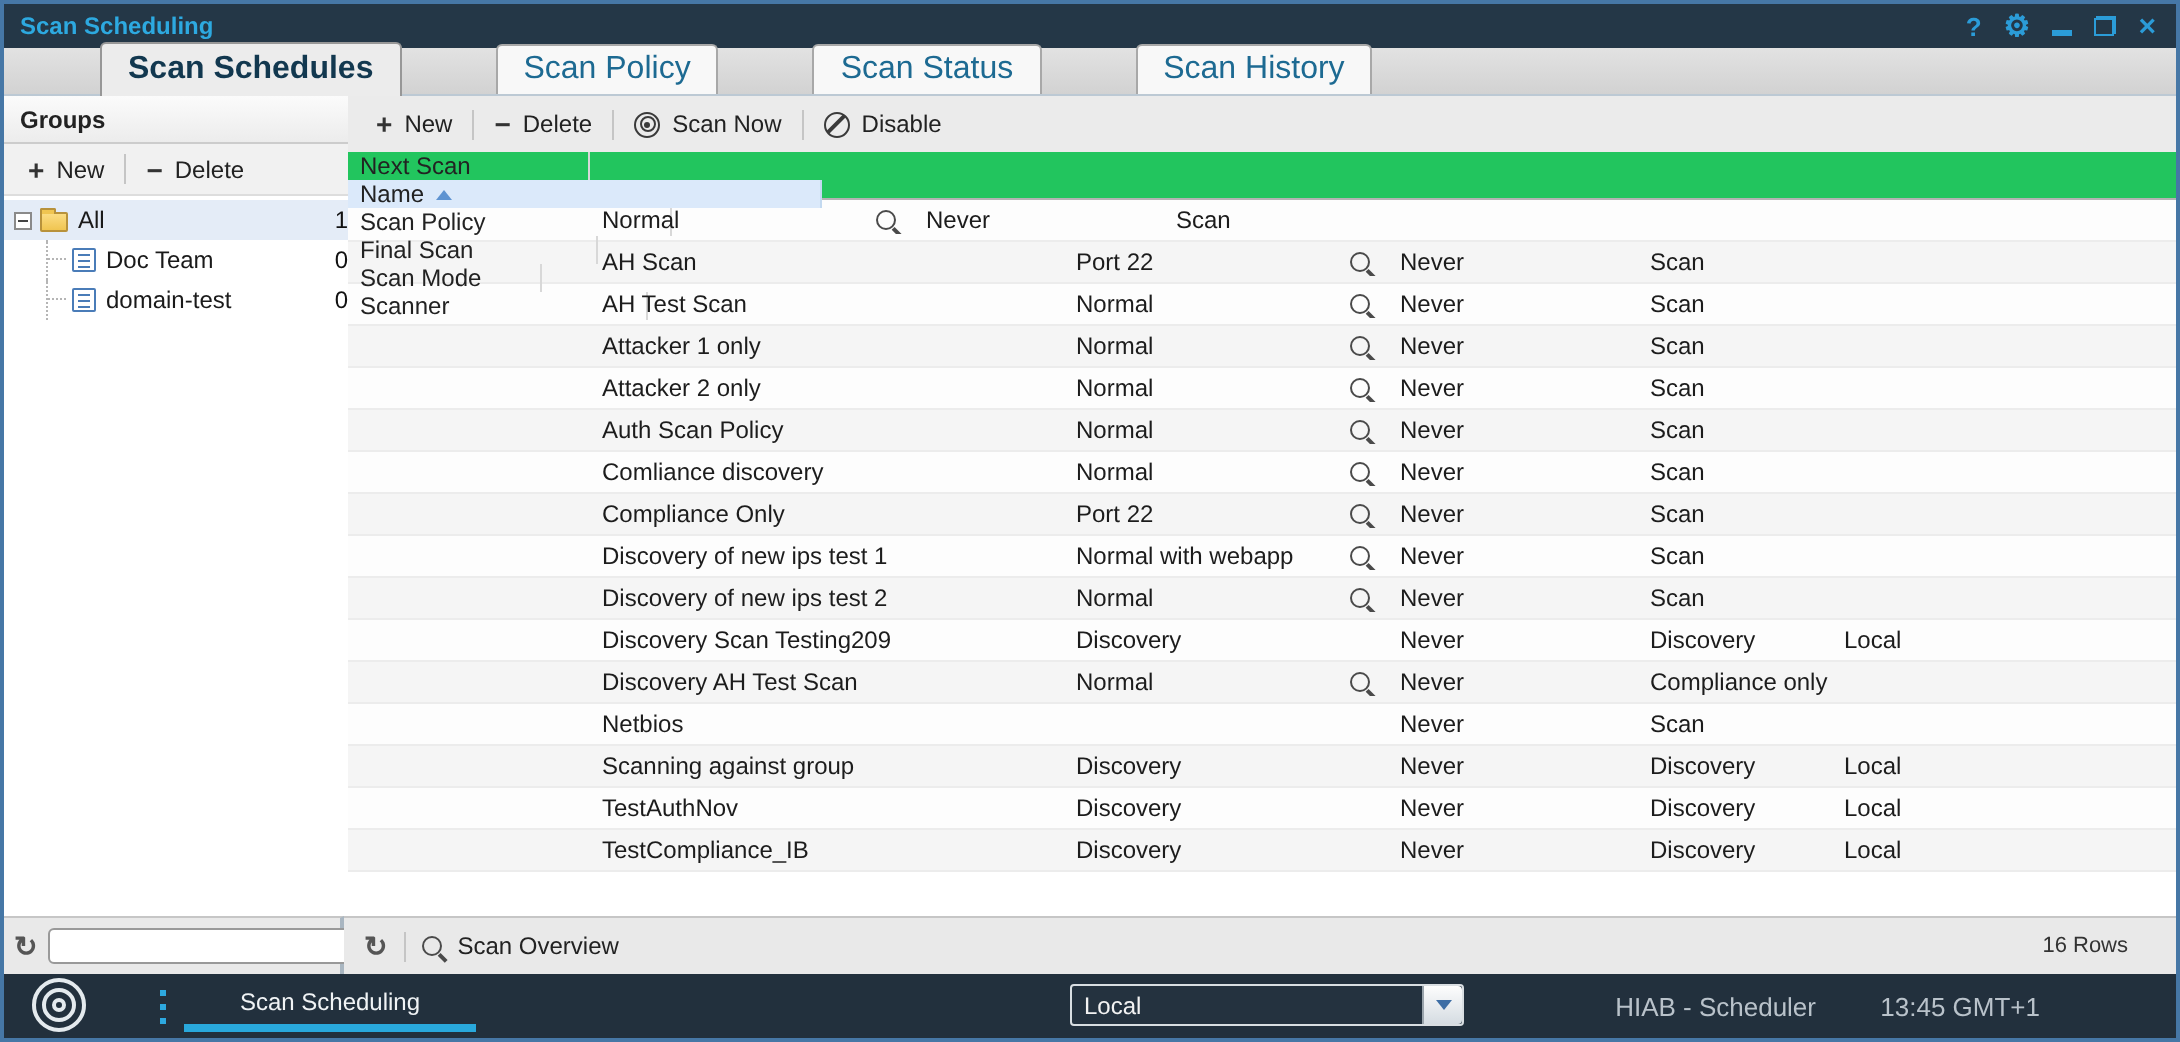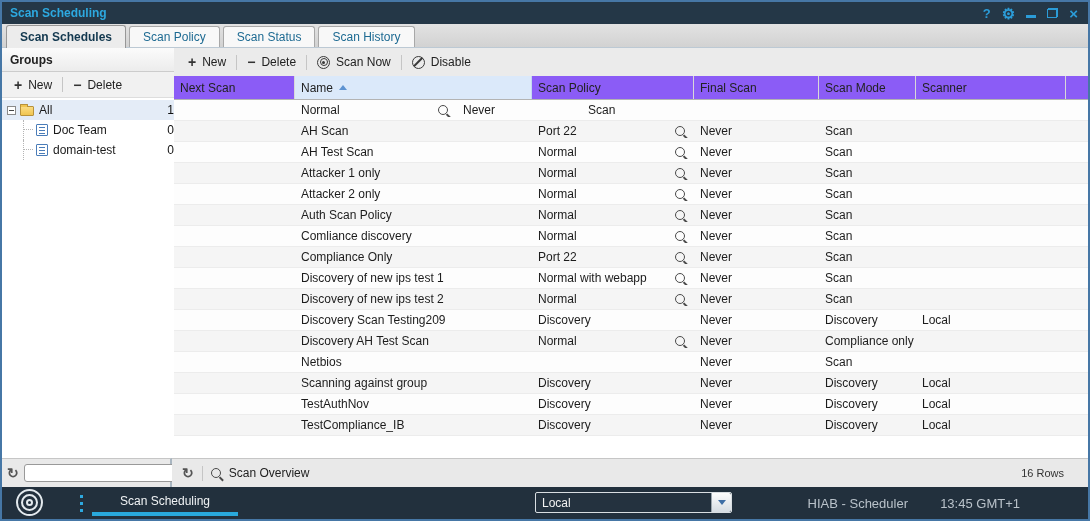--- a/index.html
+++ b/index.html
@@ -20,23 +20,23 @@
   .ic-restore { position:relative; width:11px; height:10px; }
   .ic-restore::before { content:""; position:absolute; right:0; top:0; width:8px; height:7px; border:1.5px solid #2b9cd8; }
   .ic-restore::after  { content:""; position:absolute; left:0; bottom:0; width:8px; height:7px; border:1.5px solid #2b9cd8; background:#243747; }
   
   .tabbar {
     position:absolute; left:0; top:22px; right:0; height:24px;
     background:linear-gradient(#e2e2e2,#d2d2d2);
     border-bottom:1px solid #bcc9d4; padding:3px 0 0 4px; display:flex; align-items:flex-end;
   }
   .tab {
-    font-size:12px; color:#1d6a92; background:#f8f8f8;
+    font-size:16px; color:#1d6a92; background:#f8f8f8;
     border:1px solid #a8a8a8; border-bottom:none; border-radius:3px 3px 0 0;
-    padding:3px 13px 3px 13px; margin-right:3px; position:relative; cursor:default;
+    padding:3px 13px 3px 13px; margin-right:3px; position:relative; cursor:default;margin-left:44px;
   }
   .tab.active {
     background:#ececec; color:#12384f; font-weight:bold;
     padding:4px 13px; margin-bottom:-1px; border-color:#979797;
   }
   
   .left-panel {
     position:absolute; left:0; top:46px; width:196px; bottom:61px;
     background:#ffffff; border-right:2px solid #a9b6c1;
   }
@@ -72,21 +72,21 @@
   .expander::before { content:""; position:absolute; left:1px; top:3px; width:5px; height:1px; background:#444; }
   .icon-folder { position:relative; width:14px; height:10px; background:linear-gradient(#fbdc82,#f0c551); border:1px solid #b8923b; border-radius:1px; margin:2px 5px 0 0; flex:none; }
   .icon-folder::before { content:""; position:absolute; left:-1px; top:-3px; width:6px; height:2px; background:#f0c551; border:1px solid #b8923b; border-bottom:none; border-radius:1px 1px 0 0; }
   .tree-line { width:13px; height:100%; border-left:1px dotted #b5b5b5; margin-left:16px; position:relative; flex:none; }
   .tree-line::before { content:""; position:absolute; left:0; top:9px; width:9px; border-top:1px dotted #b5b5b5; }
   .icon-doclist { position:relative; width:12px; height:12px; background:#fff; border:1px solid #4a7cb8; border-radius:1px; margin-right:5px; flex:none; }
   .icon-doclist::before { content:""; position:absolute; left:2px; top:2px; width:6px; height:1px; background:#4a7cb8;
     box-shadow:0 3px 0 #4a7cb8, 0 6px 0 #4a7cb8; }
   .tree-count { margin-left:auto; padding-right:22px; font-size:12px; color:#111; }
   
-  .table-header { display:flex; height:24px; background:#8b5cf6; border-bottom:1px solid #b3b3b3; align-items:stretch; }
+  .table-header { display:flex; height:24px; background:#22c55e; border-bottom:1px solid #b3b3b3; align-items:stretch;flex-direction:column; }
   .hcell { display:flex; align-items:center; gap:6px; padding:0 6px; font-size:12px; color:#222; border-right:1px solid #d8d8d8; white-space:nowrap; overflow:hidden; }
   .hcell.sorted { background:#dbe9fa; border-right-color:#c3d9f0; }
   .sort-asc { width:0; height:0; border-left:4px solid transparent; border-right:4px solid transparent; border-bottom:5px solid #5e93d1; }
   .c0{width:121px;flex:none}.c1{width:237px;flex:none}.c2{width:162px;flex:none;position:relative}
   .c3{width:125px;flex:none}.c4{width:97px;flex:none}.c5{width:150px;flex:none}.cf{flex:1;border-right:none}
   .trow { display:flex; height:21px; align-items:center; font-size:12px; color:#1c1c1c; border-bottom:1px solid #ececec; cursor:default; }
   .trow.odd { background:#fdfdfd; } .trow.even { background:#f5f5f5; }
   .tcell { padding:0 6px; white-space:nowrap; overflow:hidden; }
   .row-mag { position:absolute; right:9px; top:50%; transform:translateY(-50%); }
   

